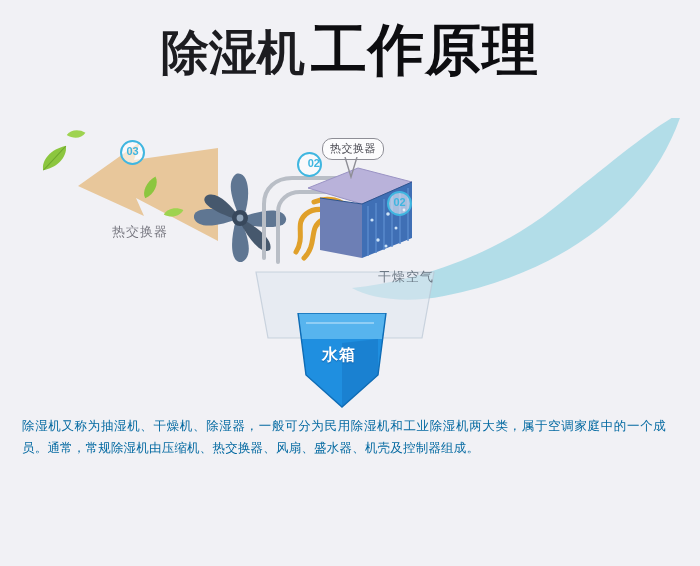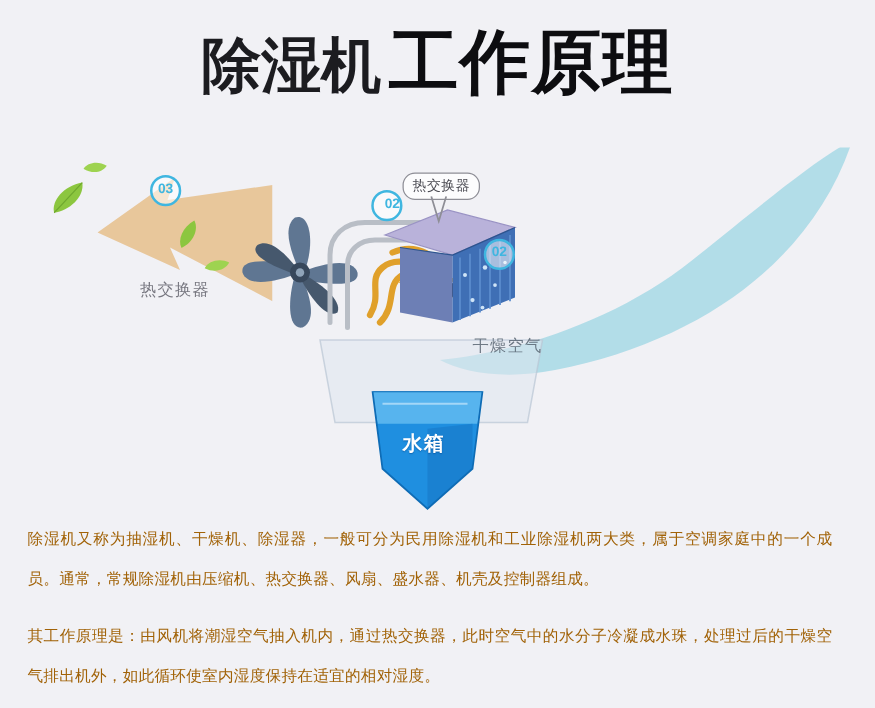--- a/index.html
+++ b/index.html
@@ -217,22 +217,22 @@
 
   
   .body-copy {
     position: absolute;
     left: 22px;
     top: 415px;
     width: 660px;
   }
   .para {
     font-size: 12.5px;
-    line-height: 32px;
-    color: #a16207;
+    line-height: 22px;
+    color: #0369a1;
     letter-spacing: .2px;
     margin: 0 16px 14px 0;
     text-align: justify;
   }
 </style>
 </head>
 <body>
 
 <div id="page">
 
@@ -346,16 +346,15 @@
       <path d="M10 0 L98 0 L90 62 L54 94 L18 62 Z" fill="none" stroke="#0f6cb5" stroke-width="1.4"></path>
       <path d="M18 10 L86 10" stroke="#b7e0fa" stroke-width="1.6" opacity=".8"></path>
     </svg>
     <div class="tank-label">水箱</div>
 
   </div>
 
 
   <div class="body-copy">
     <p class="para">除湿机又称为抽湿机、干燥机、除湿器，一般可分为民用除湿机和工业除湿机两大类，属于空调家庭中的一个成员。通常，常规除湿机由压缩机、热交换器、风扇、盛水器、机壳及控制器组成。</p>
-    <p class="para">其工作原理是：由风机将潮湿空气抽入机内，通过热交换器，此时空气中的水分子冷凝成水珠，处理过后的干燥空气排出机外，如此循环使室内湿度保持在适宜的相对湿度。</p>
   </div>
 
 </div>
 
 </body></html>

